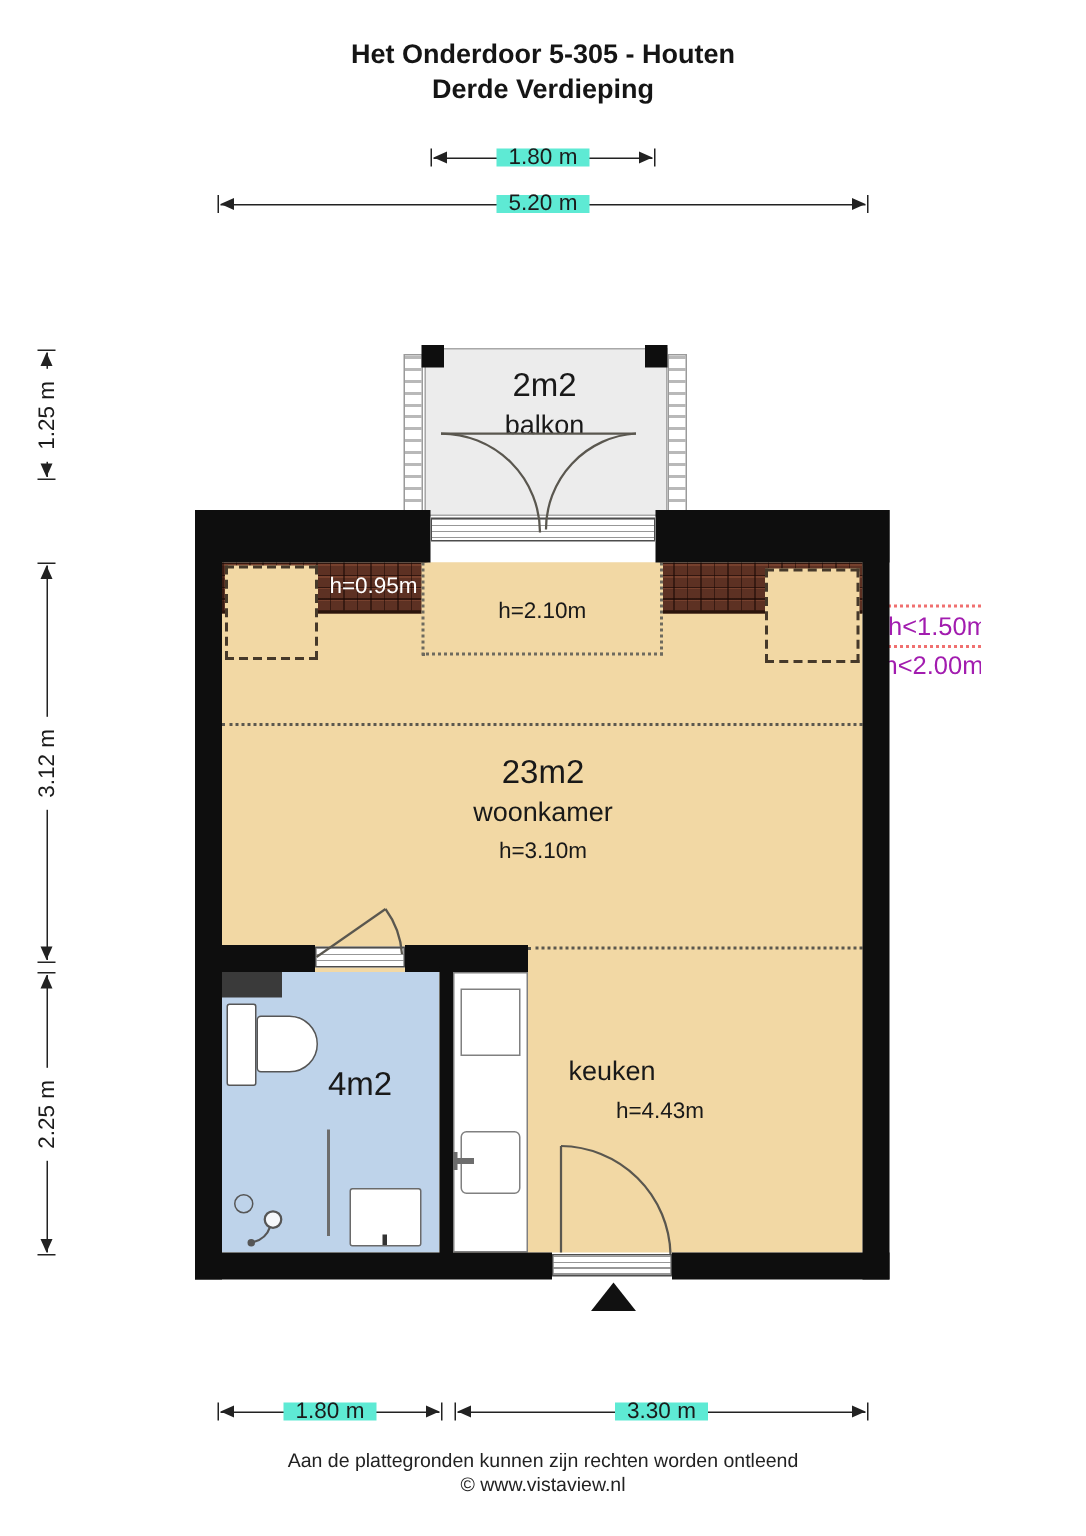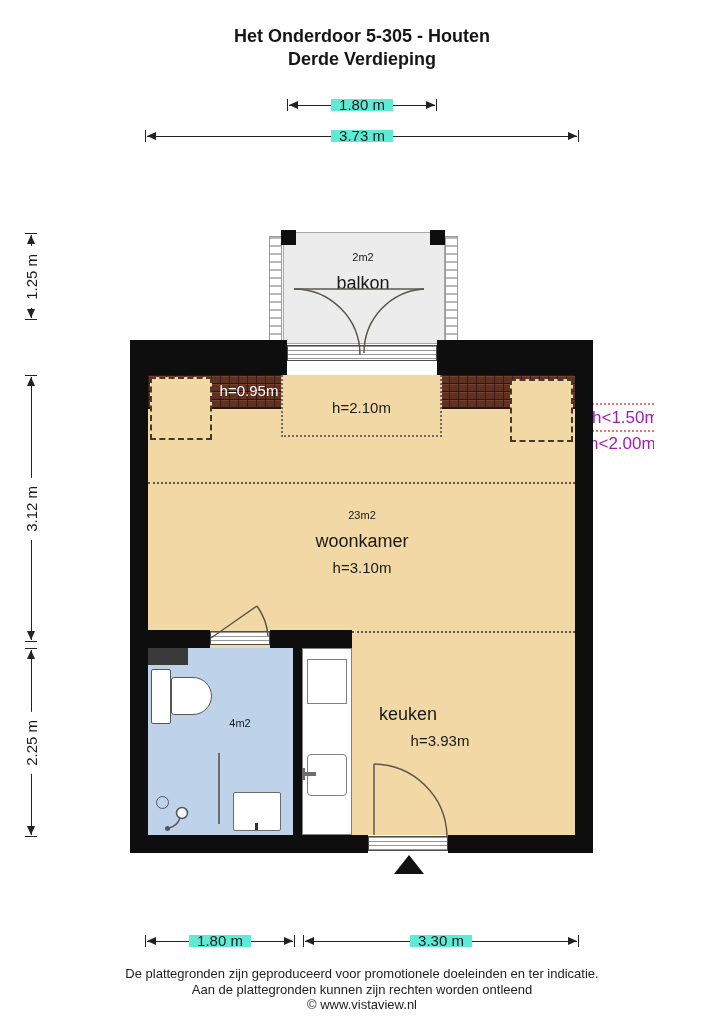--- a/index.html
+++ b/index.html
@@ -39,21 +39,21 @@
   .railing{position:absolute;background:#fff;border:1px solid #9a9a9a;box-sizing:border-box;
     background-image:repeating-linear-gradient(180deg,#b9b9b9 0 2px,#fff 2px 8px);}
   .balcony-deck{position:absolute;background:#ececec;border:1px solid #a8a8a8;box-sizing:border-box;}
   
   .fix{position:absolute;background:#fff;border:1.5px solid #565656;box-sizing:border-box;}
   .counter{position:absolute;background:#fff;border:1px solid #808080;box-sizing:border-box;}
   .counter-el{position:absolute;background:#fff;border:1.5px solid #808080;box-sizing:border-box;}
   
   .roomlbl{position:absolute;text-align:center;color:#191919;}
   .lbl-lg{font-size:18px;line-height:26px;}
-  .lbl-md{font-size:11px;line-height:26px;}
+  .lbl-md{font-size:22px;line-height:26px;}
   .lbl-sm{font-size:15px;line-height:20px;}
   .white{color:#fff;}
   .marker-lbl{position:absolute;font-size:17px;color:#a21caf;}
   .tri{position:absolute;width:0;height:0;border-left:15px solid transparent;border-right:15px solid transparent;border-bottom:19px solid #111;}
   .footer{left:0;top:966px;width:724px;text-align:center;font-size:13px;line-height:15.5px;color:#222;}
   svg.overlay{position:absolute;left:0;top:0;pointer-events:none;}
 </style>
 </head>
 <body>
 
@@ -74,21 +74,21 @@
       <text x="42" y="56.5" text-anchor="middle" font-size="17" font-weight="bold" fill="#111" stroke="none" font-family="Liberation Sans, sans-serif">N</text>
     </g>
   </svg>
 
   <div class="hdim" style="left:287px;top:99px;width:148px;">
     <span class="dline"></span>
     <span class="dlabel">1.80 m</span>
   </div>
   <div class="hdim" style="left:145px;top:130px;width:432px;">
     <span class="dline"></span>
-    <span class="dlabel">3.73 m</span>
+    <span class="dlabel">5.20 m</span>
   </div>
 
   <div class="vdim" style="left:25px;top:233px;height:85px;">
     <span class="dline"></span>
     <span class="dlabel">1.25 m</span>
   </div>
   <div class="vdim" style="left:25px;top:375px;height:265px;">
     <span class="dline"></span>
     <span class="dlabel">3.12 m</span>
   </div>
@@ -156,21 +156,21 @@
 
   <div class="counter" style="left:302px;top:648px;width:50px;height:187px;"></div>
   <div class="counter-el" style="left:307px;top:659px;width:40px;height:45px;"></div>
   <div class="counter-el" style="left:307px;top:754px;width:40px;height:42px;border-radius:4px;"></div>
   <div class="abs" style="left:300px;top:768px;width:5px;height:12px;background:#6d6d6d;"></div>
   <div class="abs" style="left:303px;top:772px;width:13px;height:4px;background:#6d6d6d;"></div>
 
   <div class="dotline" style="left:352px;top:631px;width:223px;"></div>
 
   <div class="roomlbl lbl-lg" style="left:338px;top:701px;width:140px;">keuken</div>
-  <div class="roomlbl lbl-sm" style="left:378px;top:731px;width:124px;">h=3.93m</div>
+  <div class="roomlbl lbl-sm" style="left:378px;top:731px;width:124px;">h=4.43m</div>
 
   <div class="wall" style="left:130px;top:340px;width:157px;height:35px;"></div>
   <div class="wall" style="left:437px;top:340px;width:156px;height:35px;"></div>
   <div class="wall" style="left:130px;top:340px;width:18px;height:513px;"></div>
   <div class="wall" style="left:575px;top:340px;width:18px;height:513px;"></div>
   <div class="wall" style="left:130px;top:835px;width:238px;height:18px;"></div>
   <div class="wall" style="left:448px;top:835px;width:145px;height:18px;"></div>
   <div class="wall" style="left:130px;top:630px;width:80px;height:18px;"></div>
   <div class="wall" style="left:270px;top:630px;width:82px;height:18px;"></div>
   <div class="wall" style="left:293px;top:645px;width:9px;height:192px;"></div>
@@ -194,18 +194,17 @@
       <line x1="374" y1="764" x2="374" y2="835"></line>
       <path d="M374,764 A74,74 0 0 1 447,836"></path>
 
       <circle cx="182" cy="813" r="5.5" fill="#f6f8fb" stroke="#565656"></circle>
       <path d="M180,818 C178,824 173,827 169,828" stroke="#565656"></path>
       <circle cx="167.5" cy="828.5" r="2.5" fill="#565656" stroke="none"></circle>
     </g>
   </svg>
 
   <div class="abs footer">
-    <div>De plattegronden zijn geproduceerd voor promotionele doeleinden en ter indicatie.</div>
     <div>Aan de plattegronden kunnen zijn rechten worden ontleend</div>
     <div>© www.vistaview.nl</div>
   </div>
 
 </div>
 
 </body></html>

